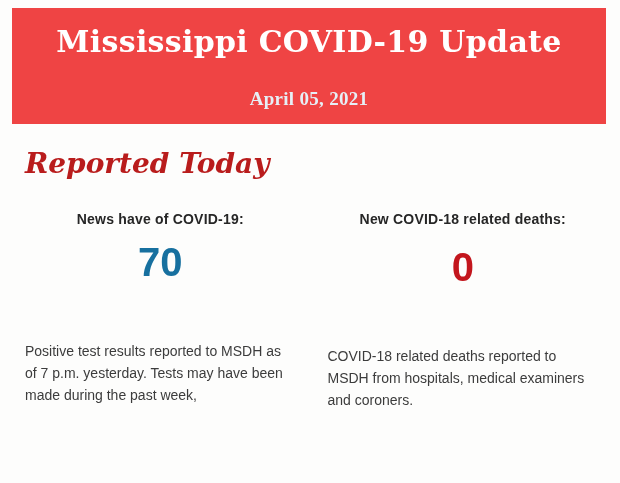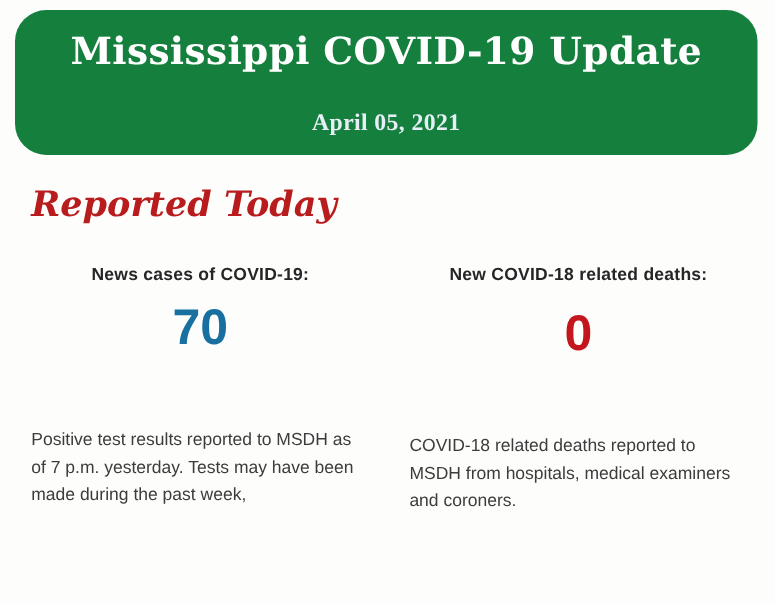--- a/index.html
+++ b/index.html
@@ -78,32 +78,32 @@
     line-height: 22px;
     color: #3c3c3c;
     text-align: left;
   }
 </style>
 </head>
 <body style="background: rgb(253, 253, 252);">
 
 <div class="page">
 
-  <header class="banner" style="background-color: #15803d; border-radius: 25px;">
+  <header class="banner" style="background-color: #ef4444;">
     <h1 class="banner-title" style="color: rgb(255, 255, 255);">Mississippi COVID-19 Update</h1>
     <div class="banner-date" style="color: rgb(230, 239, 246);">April 05, 2021</div>
   </header>
 
   <main>
     <h2 class="section-title">Reported Today</h2>
 
     <div class="stats">
 
       <section class="stat">
-        <div class="stat-label">News cases of COVID-19:</div>
+        <div class="stat-label">News have of COVID-19:</div>
         <div class="stat-value" style="color: rgb(23, 112, 159); margin-top: 13px;">70</div>
         <p class="stat-desc">Positive test results reported to MSDH as of 7 p.m. yesterday. Tests may have been made during the past week,</p>
       </section>
 
       <section class="stat">
         <div class="stat-label">New COVID-18 related deaths:</div>
         <div class="stat-value" style="color: rgb(195, 22, 29);">0</div>
         <p class="stat-desc">COVID-18 related deaths reported to MSDH from hospitals, medical examiners and coroners.</p>
       </section>
 

